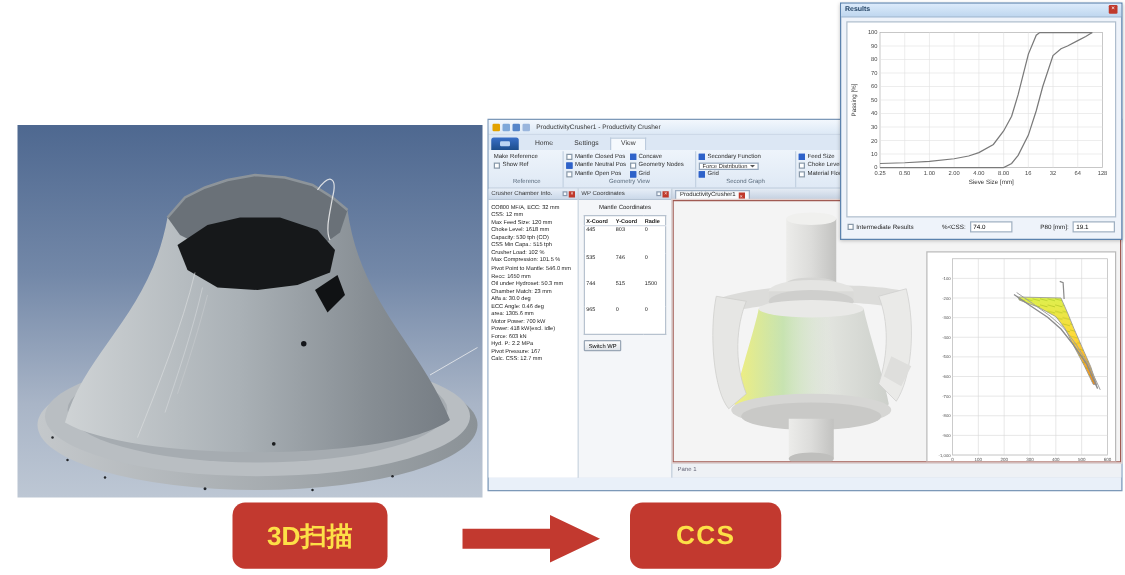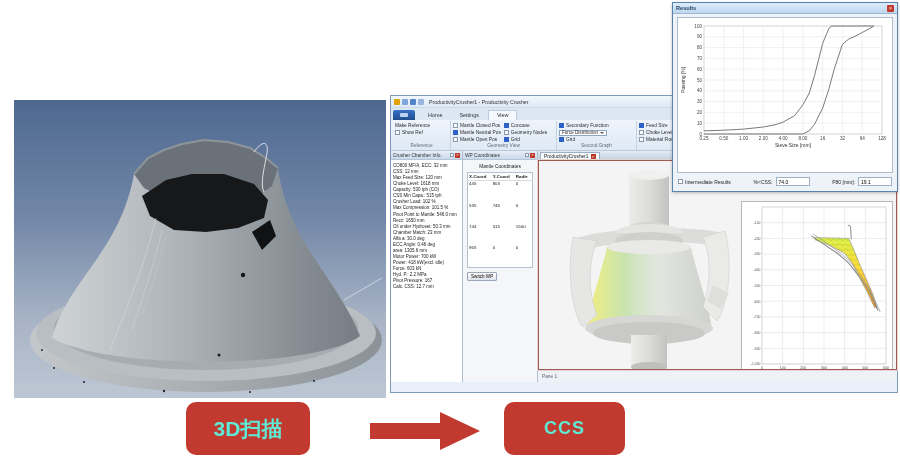--- a/index.html
+++ b/index.html
@@ -5,24 +5,24 @@
   * { margin:0; padding:0; box-sizing:border-box; }
   html,body { width:900px; height:460px; background:#ffffff; overflow:hidden;
               font-family:"Liberation Sans", sans-serif; }
   .abs { position:absolute; }
 
   
   #scan-panel { left:14px; top:100px; width:372px; height:298px;
     background:linear-gradient(180deg,#4e6890 0%,#7388a8 40%,#a9b5c7 75%,#bdc7d4 100%); }
 
   
-  .flow-btn { background:#c2392f; border-radius:10px; color:#5eead4; display:flex;
+  .flow-btn { background:#c2392f; border-radius:10px; color:#fde047; display:flex;
     align-items:center; justify-content:center; font-weight:bold; }
   #btn-scan { left:186px; top:402px; width:124px; height:53px; font-size:21px; }
-  #btn-ccs  { left:504px; top:402px; width:121px; height:53px; font-size:18px; letter-spacing:1px; }
+  #btn-ccs  { left:504px; top:402px; width:121px; height:53px; font-size:21px; letter-spacing:1px; }
   #flow-arrow { left:366px; top:410px; width:118px; height:42px; }
 
   
   #app { left:390px; top:95px; width:508px; height:298px; background:#e9f0f9;
     border:1px solid #7d99b8; font-size:5px; color:#222; }
   #titlebar { height:12px; display:flex; align-items:center; gap:2px; padding:0 3px;
     background:linear-gradient(#f2f7fd,#dde9f6); border-bottom:1px solid #cdd9e8; }
   .tb-ico { width:6px; height:6px; border-radius:1px; display:inline-block; }
   #title-text { font-size:5.2px; color:#333; margin-left:3px; }
   #tabrow { height:12px; display:flex; align-items:flex-end; gap:1px; padding:0 2px;

